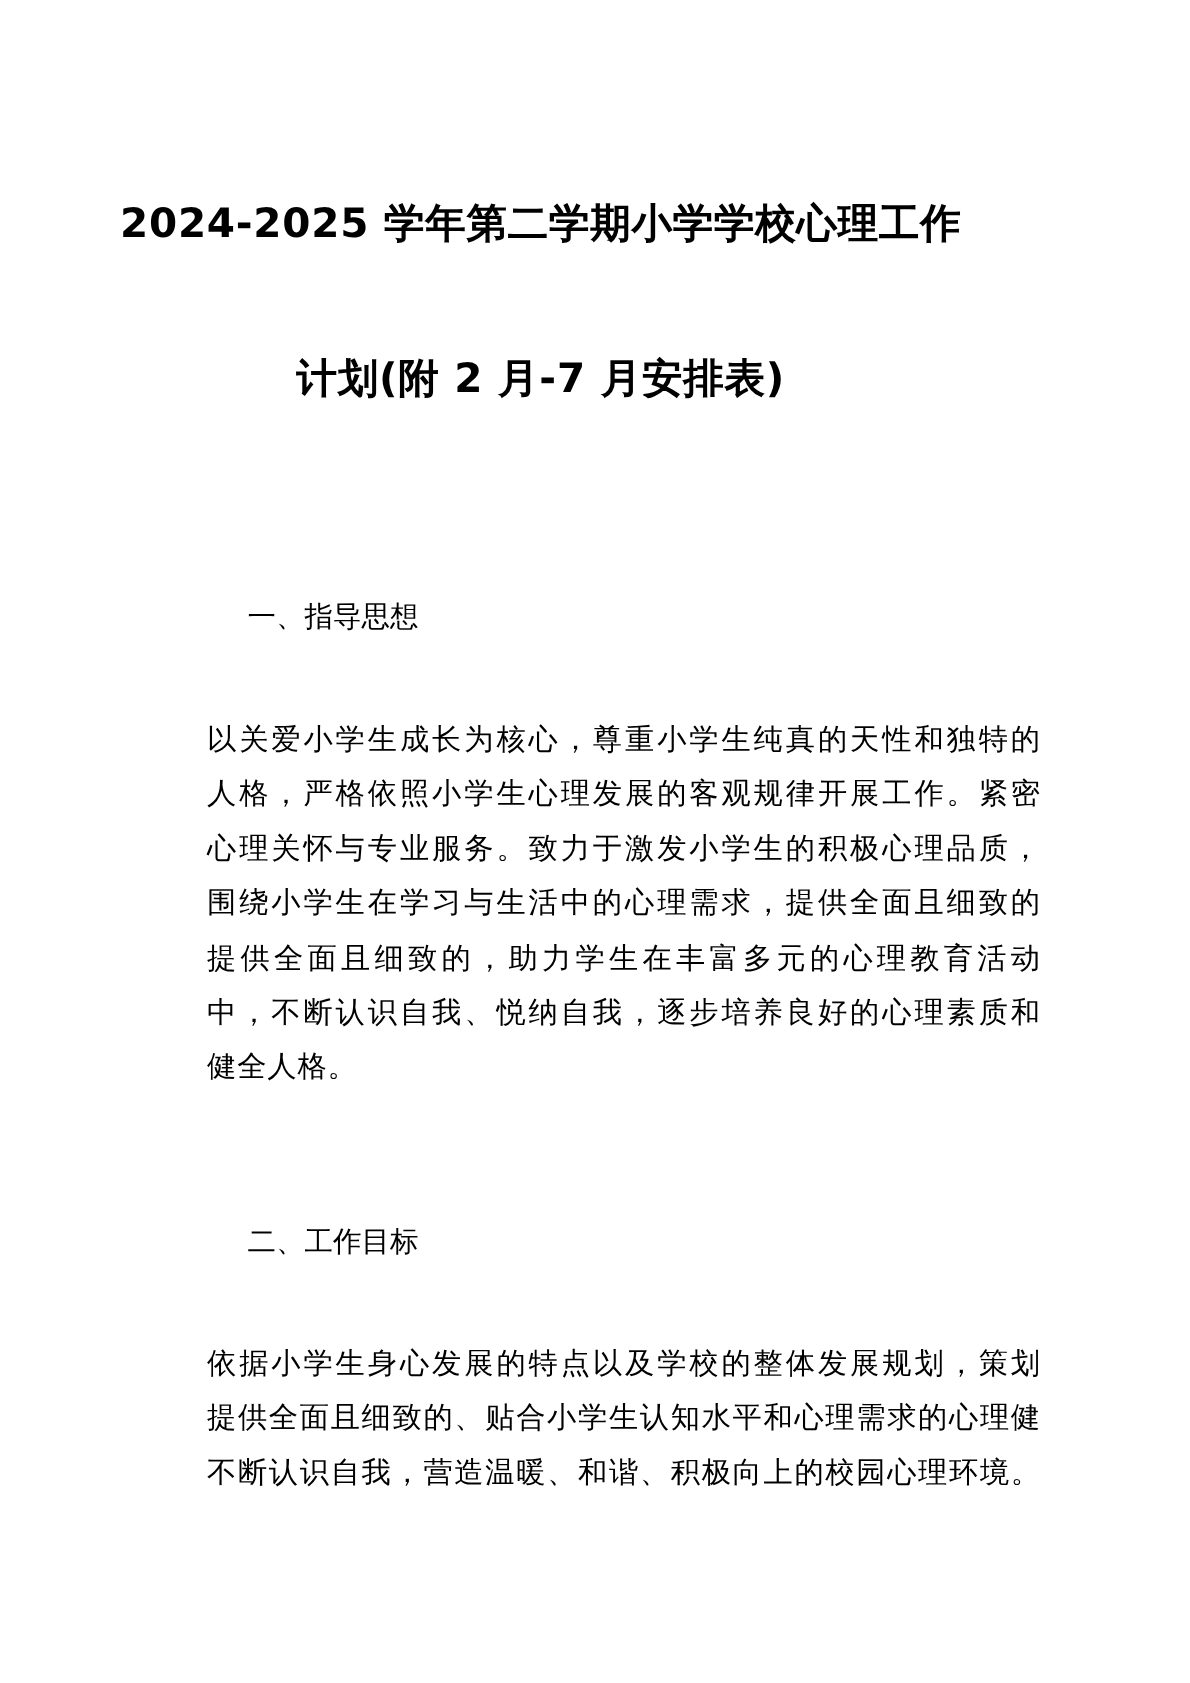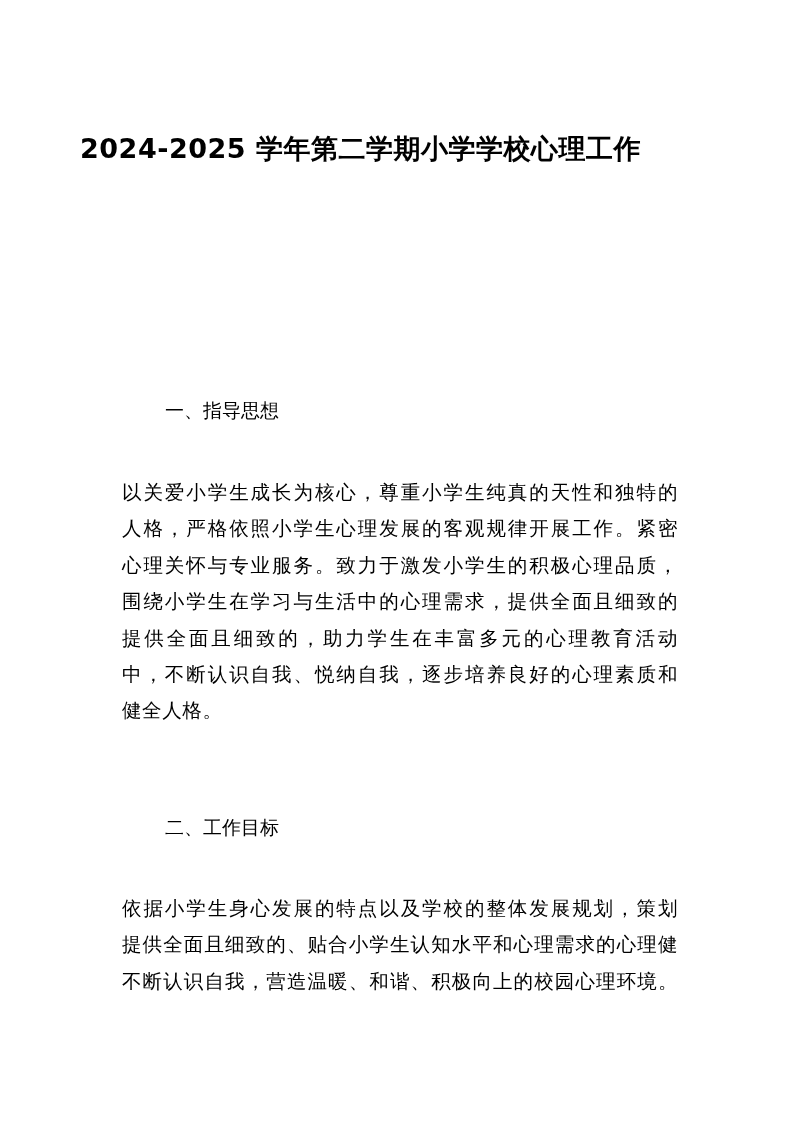--- a/index.html
+++ b/index.html
@@ -4,30 +4,31 @@
   <style>
     html, body { margin: 0; padding: 0; background: #ffffff; }
     body { width: 793px; height: 1122px; position: relative; overflow: hidden;
       font-family: "DejaVu Sans", "Liberation Sans", sans-serif; color: #000; }
     .page { position: absolute; left: 0; top: 0; width: 793px; height: 1122px; background: #fff; }
     .title { position: absolute; left: 0; width: 721px; text-align: center;
       font-weight: bold; font-size: 27px; letter-spacing: 0.5px; color: #000; }
     .t1 { top: 131px; }
     .t2 { top: 234px; }
     .heading { position: absolute; left: 121px; font-size: 19px; color: #000; margin-left: 44px; }
-    .para { position: absolute; left: 122px; width: 556px; font-size: 19.5px; line-height: 36.4px;
+    .para { position: absolute; left: 138px; width: 556px; font-size: 19.5px; line-height: 36.4px;
       color: #000; text-align: justify; text-align-last: left; letter-spacing: 0.6px; }
     .line { display: block; white-space: nowrap; text-align-last: justify; text-align: justify; }
     .line.last { text-align-last: left; }
   </style>
 </head>
 <body>
 
 <div class="page">
   <div class="title t1">2024-2025 学年第二学期小学学校心理工作</div>
+  <div class="title t2">计划(附 2 月-7 月安排表)</div>
 
   <div class="heading" style="top:398px;">一、指导思想</div>
 
   <div class="para" style="top:475px;">
     <span class="line">以关爱小学生成长为核心，尊重小学生纯真的天性和独特的</span>
     <span class="line">人格，严格依照小学生心理发展的客观规律开展工作。紧密</span>
     <span class="line">心理关怀与专业服务。致力于激发小学生的积极心理品质，</span>
     <span class="line">围绕小学生在学习与生活中的心理需求，提供全面且细致的</span>
     <span class="line">提供全面且细致的，助力学生在丰富多元的心理教育活动</span>
     <span class="line">中，不断认识自我、悦纳自我，逐步培养良好的心理素质和</span>

